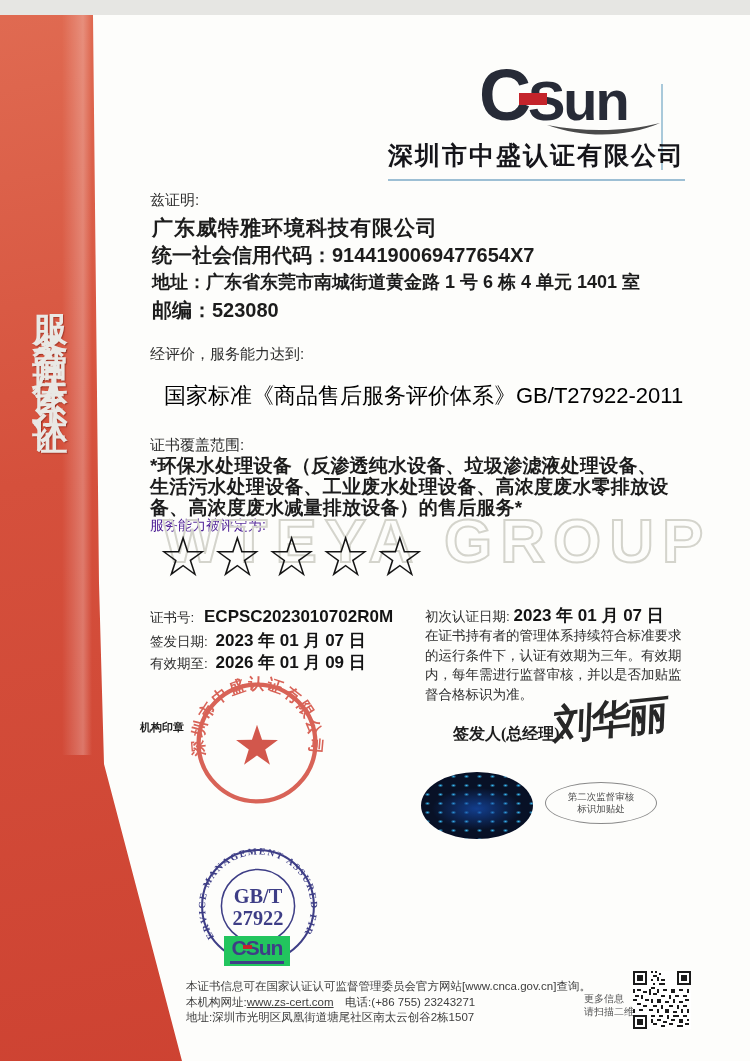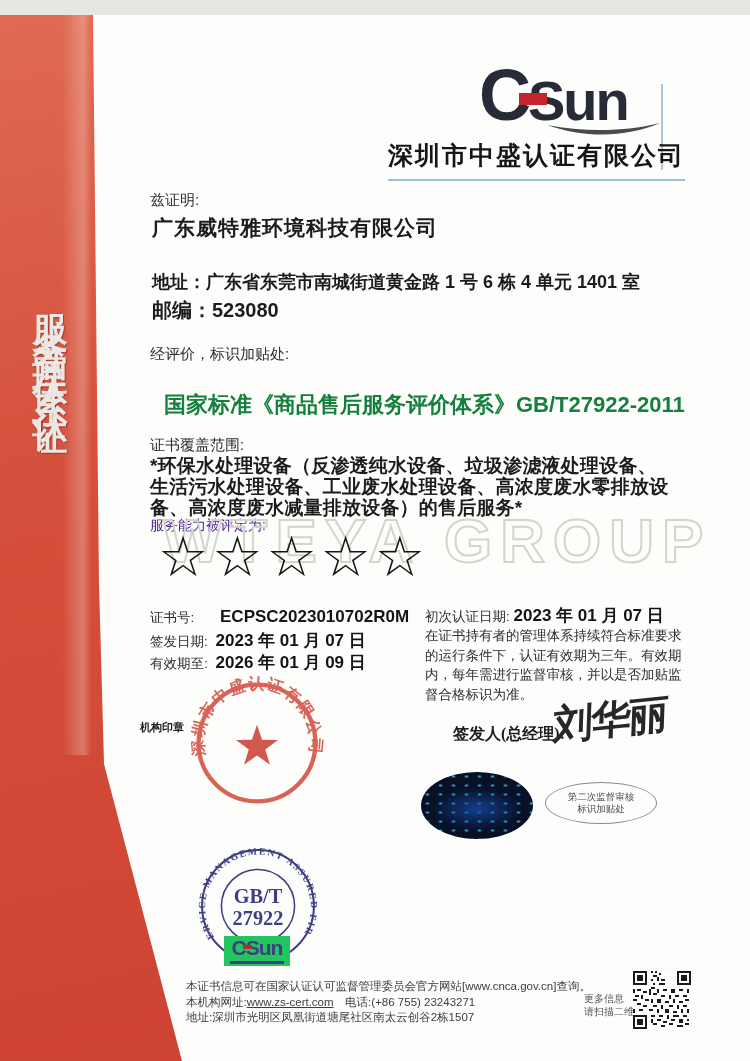--- a/index.html
+++ b/index.html
@@ -28,21 +28,21 @@
     font-size:25px; font-weight:bold; color:#15151a; letter-spacing:2px; padding-bottom:7px;
     border-bottom:2px solid #9dbfd4; }
 
   
   .attest { position:absolute; left:150px; top:191px; font-size:15px; color:#2e2e2e; }
   .holder-name { position:absolute; left:152px; top:214px; font-size:21px; font-weight:bold; color:#1c1c1c; letter-spacing:1px; }
   .credit-line { position:absolute; left:152px; top:242px; font-size:20px; font-weight:bold; color:#1c1c1c; }
   .address-line { position:absolute; left:152px; top:270px; font-size:18px; font-weight:bold; color:#1c1c1c; }
   .postcode-line { position:absolute; left:152px; top:297px; font-size:20px; font-weight:bold; color:#1c1c1c; }
   .eval-label { position:absolute; left:150px; top:345px; font-size:15px; color:#2e2e2e; }
-  .standard-line { position:absolute; left:164px; top:390px; font-size:22px; font-weight:bold; color:#15803d; }
+  .standard-line { position:absolute; left:164px; top:381px; font-size:22px; font-weight:normal; color:#000000; }
   .scope-label { position:absolute; left:150px; top:436px; font-size:15px; color:#2e2e2e; }
   .scope-text { position:absolute; left:150px; top:455px; width:522px; font-size:19px; font-weight:bold;
     color:#1c1c1c; line-height:21px; letter-spacing:.2px; }
   .rating-label { position:absolute; left:150px; top:517px; font-size:14px; color:#4c1d95; z-index:1; }
   .watermark { position:absolute; left:163px; top:505px; font-size:62px; font-weight:800; letter-spacing:8px;
     color:rgba(255,255,255,.06); -webkit-text-stroke:2px #d4d4cc; z-index:2; white-space:nowrap; }
   .stars { position:absolute; left:158px; top:524px; font-size:56px; letter-spacing:4px; color:#141414; z-index:3;
     font-family:"DejaVu Sans",sans-serif; }
 
   
@@ -99,36 +99,37 @@
     <span class="logo-dash"></span>
     <svg class="logo-swoosh" width="118" height="16" viewBox="0 0 118 16">
       <path d="M2 3 C 42 17, 82 15, 115 1 C 84 9, 42 11, 2 3 Z" fill="#4a4a4a"></path>
     </svg>
   </div>
   <div class="header-vline"></div>
   <div class="certifier-name">深圳市中盛认证有限公司</div>
 
   <div class="attest">兹证明:</div>
   <div class="holder-name">广东威特雅环境科技有限公司</div>
+  <div class="credit-line">统一社会信用代码：9144190069477654X7</div>
   <div class="address-line">地址：广东省东莞市南城街道黄金路 1 号 6 栋 4 单元 1401 室</div>
   <div class="postcode-line">邮编：523080</div>
 
-  <div class="eval-label">经评价，标识加贴处:</div>
+  <div class="eval-label">经评价，服务能力达到:</div>
   <div class="standard-line">国家标准《商品售后服务评价体系》GB/T27922-2011</div>
 
   <div class="scope-label">证书覆盖范围:</div>
   <div class="scope-text">*环保水处理设备（反渗透纯水设备、垃圾渗滤液处理设备、生活污水处理设备、工业废水处理设备、高浓度废水零排放设备、高浓度废水减量排放设备）的售后服务*</div>
 
   <div class="rating-label">服务能力被评定为:</div>
   <div class="watermark">WTEYA GROUP</div>
   <div class="stars">☆☆☆☆☆</div>
 
   <div class="detail-row" style="left:150px; top:607px;">
     <span>证书号:</span>
-    <b style="margin-left:22px;">ECPSC2023010702R0M</b>
+    <b style="margin-left:6px;">ECPSC2023010702R0M</b>
   </div>
   <div class="detail-row" style="left:150px; top:629px;">
     <span>签发日期:</span>
     <b style="margin-left:4px;">2023 年 01 月 07 日</b>
   </div>
   <div class="detail-row" style="left:150px; top:651px;">
     <span>有效期至:</span>
     <b style="margin-left:4px;">2026 年 01 月 09 日</b>
   </div>
 

